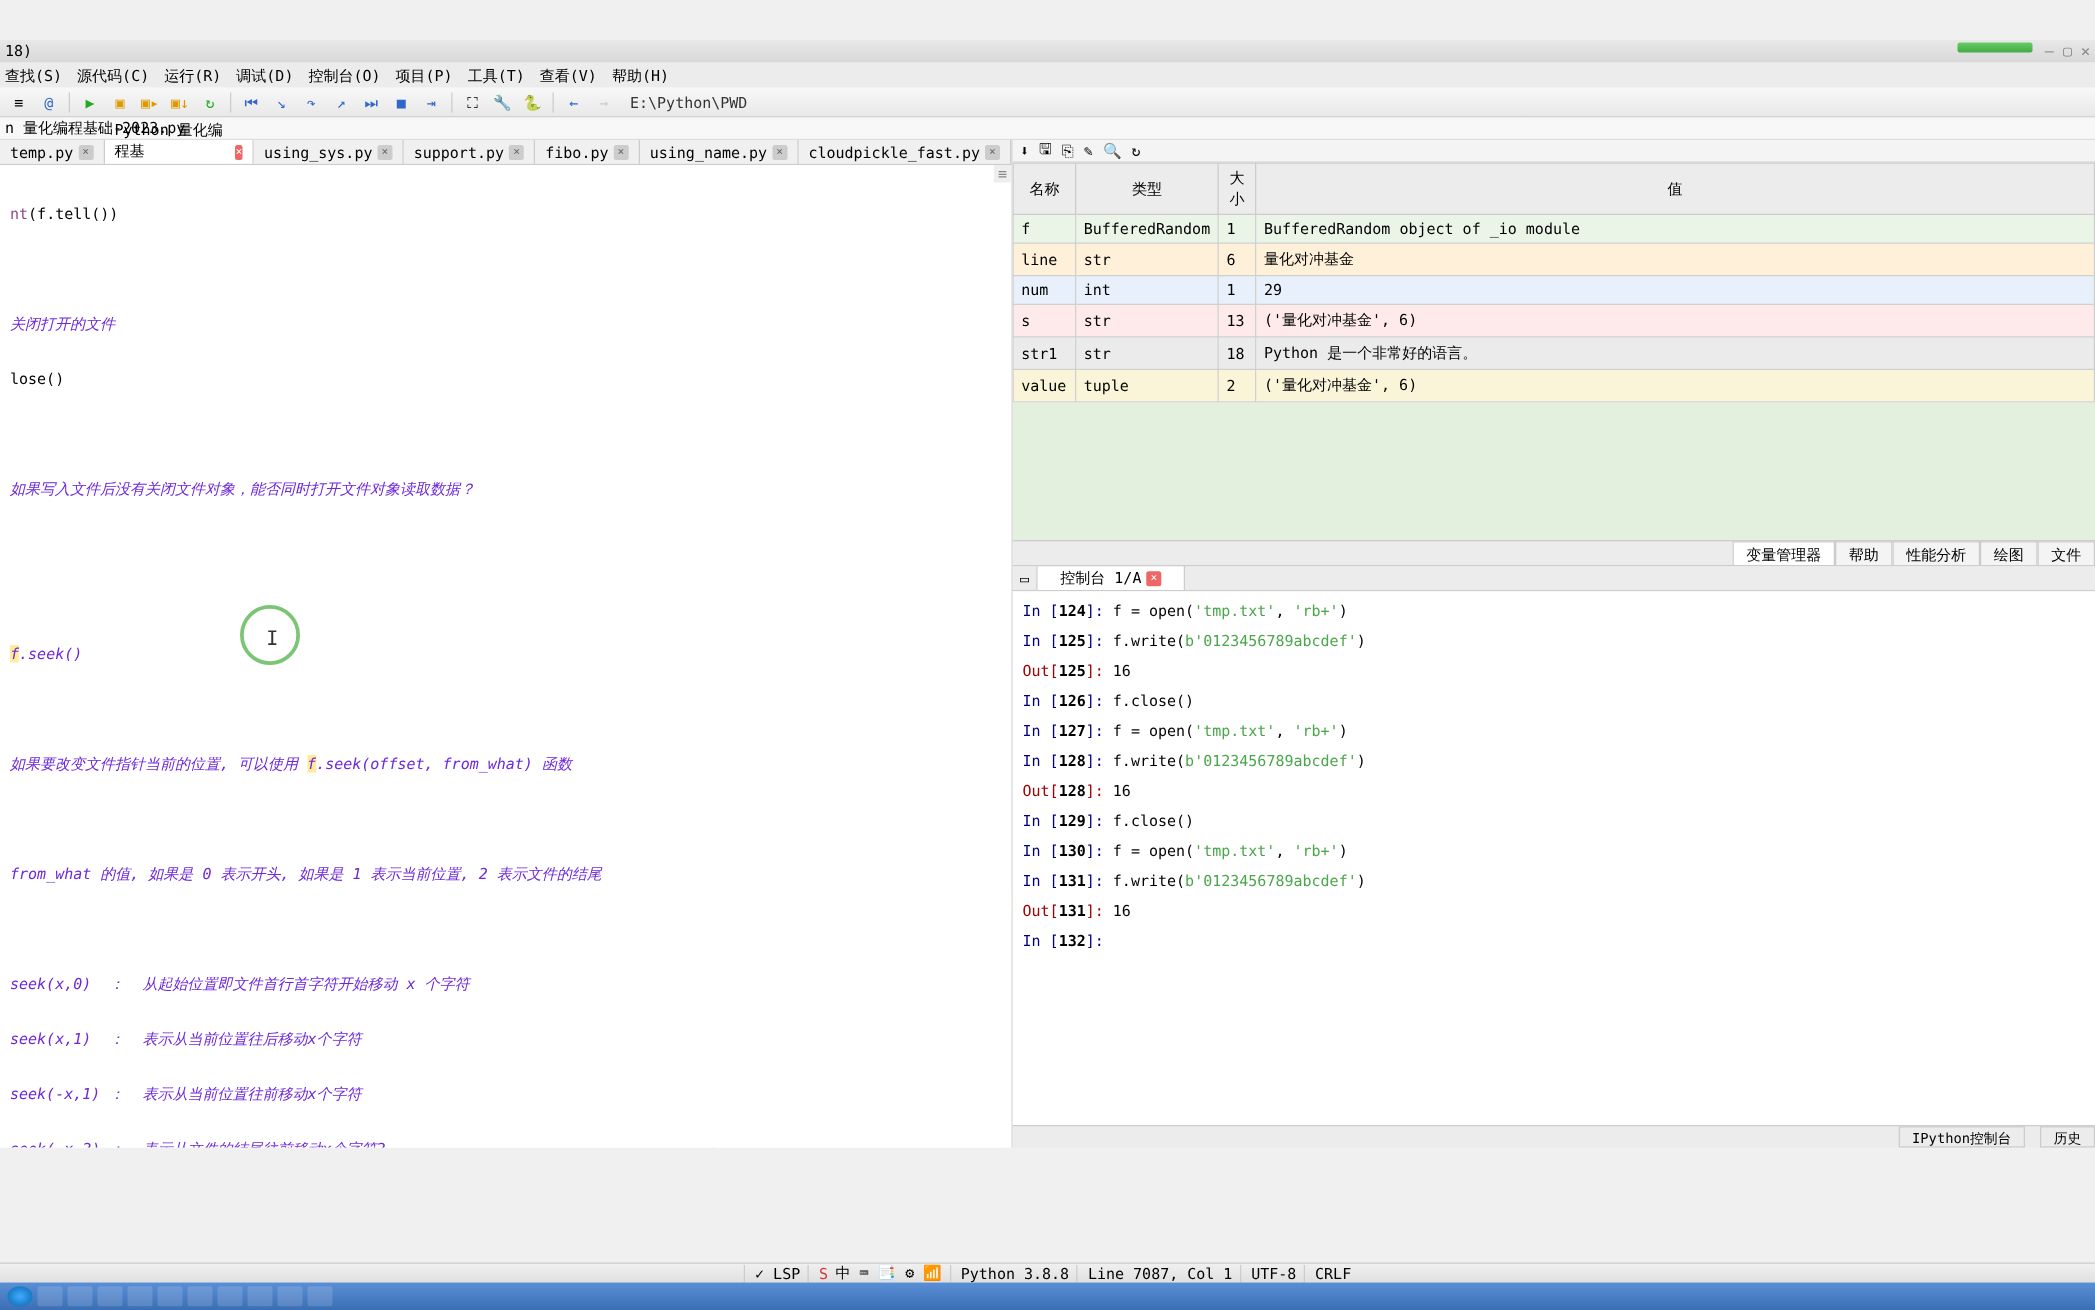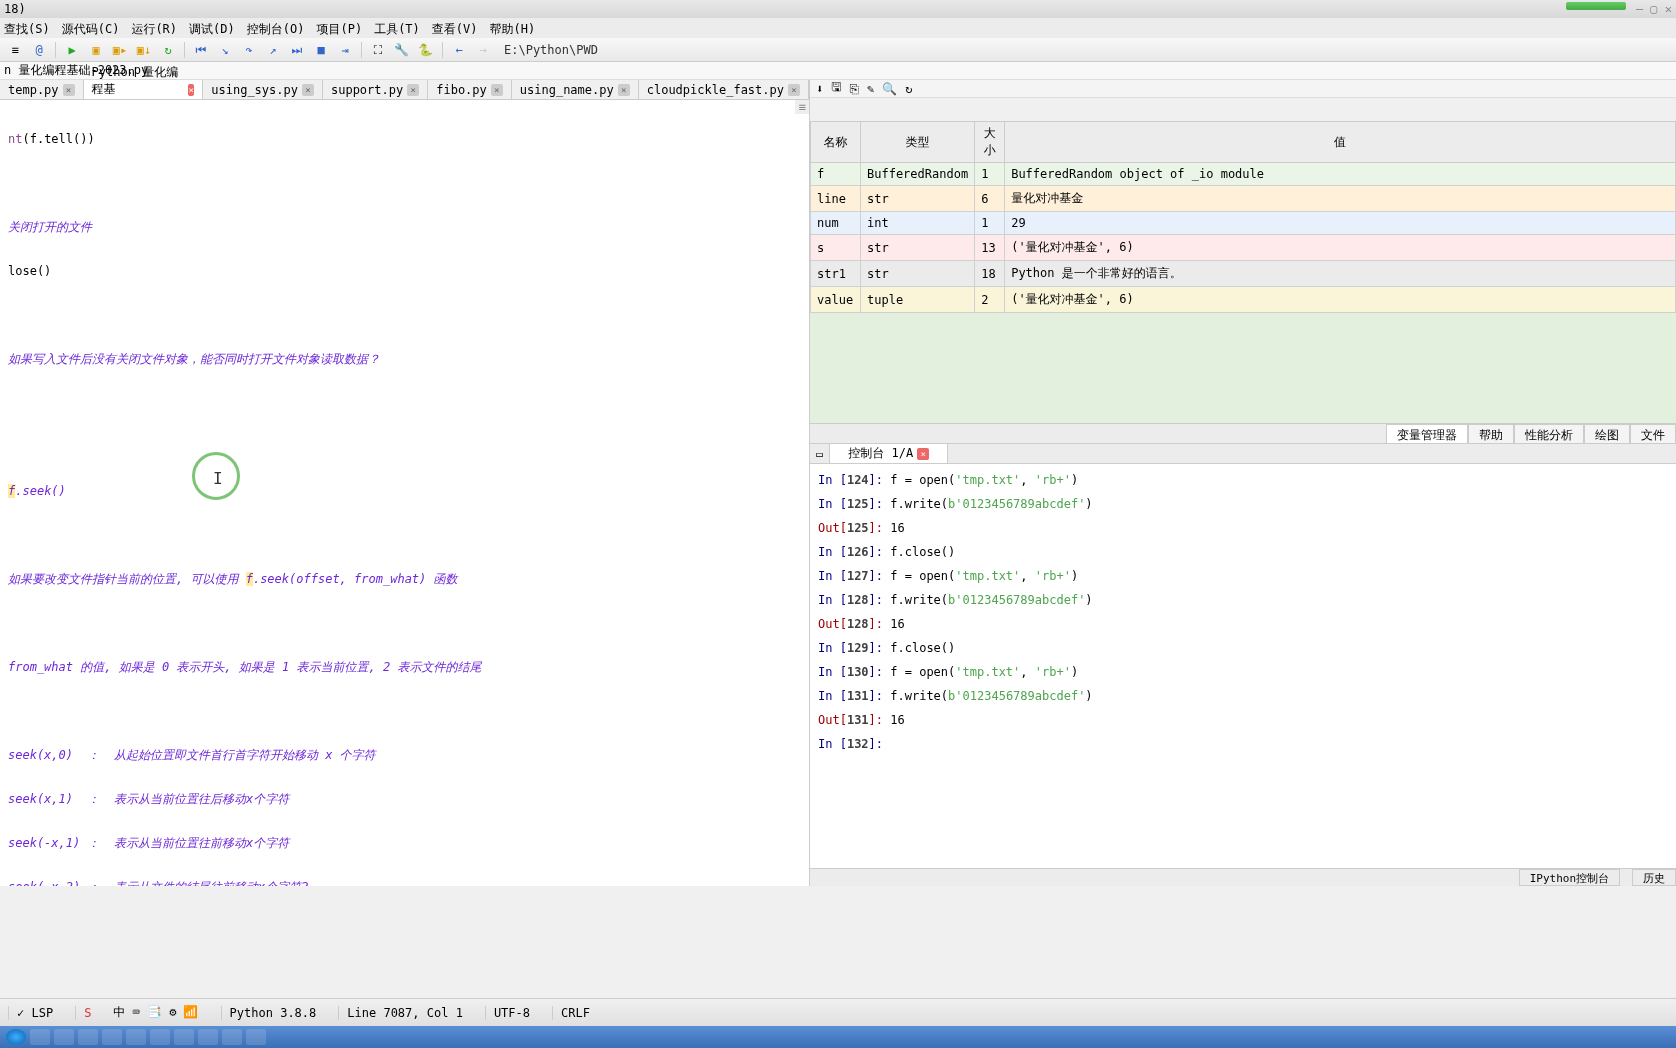--- a/index.html
+++ b/index.html
@@ -1,18 +1,18 @@
 <!DOCTYPE html>
 <html><head>
 <meta charset="utf-8">
 <style>
 * { margin: 0; padding: 0; box-sizing: border-box; font-family: "Consolas", "Microsoft YaHei", monospace; font-size: 12px; }
 body { background: #f0f0f0; width: 1676px; height: 1048px; overflow: hidden; position: relative; }
 
-.title-bar { height: 18px; background: linear-gradient(#e8e8e8, #d8d8d8); display: flex; align-items: center; justify-content: space-between; padding: 0 4px; font-size: 11px; }
+.title-bar { height: 18px; background: linear-gradient(#e8e8e8, #d8d8d8); display: flex; align-items: center; justify-content: space-between; padding: 0 4px; font-size: 11px; margin-top: 32px; }
 .title-bar .right { display: flex; gap: 2px; }
 .green-bar { width: 60px; height: 8px; background: linear-gradient(#6c6, #4a4); border-radius: 2px; margin-right: 8px; }
 
 .menu-bar { height: 20px; background: #ececec; display: flex; align-items: flex-end; padding: 0 4px; gap: 12px; font-size: 12px; }
 .menu-item { cursor: pointer; }
 
 .toolbar { height: 24px; background: linear-gradient(#f8f8f8, #e8e8e8); border-bottom: 1px solid #ccc; display: flex; align-items: center; padding: 0 4px; gap: 2px; }
 .tb-btn { width: 22px; height: 20px; display: flex; align-items: center; justify-content: center; cursor: pointer; border-radius: 2px; }
 .tb-sep { width: 1px; height: 16px; background: #ccc; margin: 0 3px; }
 .path-box { margin-left: 8px; font-size: 12px; color: #333; }
@@ -38,48 +38,48 @@
 .gutter-right { position: absolute; right: 0; top: 20px; bottom: 0; width: 8px; background: #f4f4f4; }
 .gutter-stripe { position: absolute; right: 0; width: 8px; background: #fde; }
 .gutter-stripe2 { position: absolute; right: 0; width: 8px; background: #fffbd0; }
 
 .cursor-circle { position: absolute; width: 48px; height: 48px; border: 3px solid #7cc576; border-radius: 50%; left: 192px; top: 352px; pointer-events: none; }
 .cursor-I { position: absolute; left: 213px; top: 368px; color: #333; font-size: 16px; }
 
 
 .var-toolbar { height: 18px; display: flex; align-items: center; gap: 8px; padding: 0 6px; background: #f4f4f4; border-bottom: 1px solid #ddd; }
 .var-table { flex: 0 0 auto; }
-.var-table table { width: 100%; border-collapse: collapse; font-size: 12px; margin-top: 23px; }
+.var-table table { width: 100%; border-collapse: collapse; font-size: 12px; }
 .var-table th { background: #ececec; border: 1px solid #ccc; padding: 3px 6px; font-weight: normal; text-align: center; }
 .var-table td { border: 1px solid #d0d0d0; padding: 4px 6px; }
 .var-table tr.r0 { background: #eaf5e8; }
 .var-table tr.r1 { background: #fff0da; }
 .var-table tr.r2 { background: #e8f0fc; }
 .var-table tr.r3 { background: #feeaea; }
 .var-table tr.r4 { background: #ebebeb; }
 .var-table tr.r5 { background: #faf5d8; }
 .var-blank { height: 110px; background: #e4f0de; }
 
 .panel-tabs { display: flex; justify-content: flex-end; gap: 0; border-top: 1px solid #ccc; background: #ececec; height: 20px; }
 .panel-tab { padding: 2px 10px; border: 1px solid #ccc; border-bottom: none; font-size: 12px; cursor: pointer; background: #f4f4f4; }
 .panel-tab.active { background: #fff; }
 
 .console-pane { flex: 1; display: flex; flex-direction: column; border-top: 1px solid #ccc; }
 .console-tabs { height: 20px; display: flex; align-items: center; gap: 6px; padding: 0 6px; background: #ececec; border-bottom: 1px solid #ccc; }
 .console-tab { padding: 1px 18px; border: 1px solid #ccc; background: #fff; display: flex; gap: 4px; align-items: center; font-size: 11px; }
 .console-body { flex: 1; background: #fff; padding: 6px 8px; font-size: 13px; line-height: 20px; font-family: Consolas, monospace; overflow: auto; white-space: pre; }
 .console-body .in { color: #000080; }
-.console-body .num-br { color: #404040; font-weight: bold; }
+.console-body .num-br { color: #000000; font-weight: bold; }
 .console-body .out { color: #a00000; }
 .console-body .str { color: #4ca64c; }
 
 .bottom-tabs { height: 18px; display: flex; justify-content: flex-end; gap: 12px; background: #ececec; border-top: 1px solid #ccc; }
 .bottom-tab { padding: 1px 10px; border: 1px solid #ccc; font-size: 11px; }
 
-.statusbar { position: absolute; bottom: 22px; left: 0; right: 0; height: 28px; background: linear-gradient(#f0f0f0,#e0e0e0); border-top: 1px solid #ccc; display: flex; align-items: center; justify-content: flex-start; padding: 0 8px; gap: 22px; font-size: 11px; }
+.statusbar { position: absolute; bottom: 22px; left: 0; right: 0; height: 16px; background: linear-gradient(#f0f0f0,#e0e0e0); border-top: 1px solid #ccc; display: flex; align-items: center; justify-content: center; padding: 0 8px; gap: 6px; font-size: 11px; }
 .statusbar .seg { border-left: 1px solid #ccc; padding-left: 8px; }
 
 .taskbar { position: absolute; bottom: 0; left: 0; right: 0; height: 22px; background: linear-gradient(#5a8fd6, #3a6fb6); display: flex; align-items: center; padding: 0 6px; gap: 4px; }
 .tbicon { width: 20px; height: 16px; background: rgba(255,255,255,0.15); border-radius: 2px; }
 .triangle-g { color: #2a2; }
 .square-b { color: #36c; }
 
 .ruler { position: absolute; top: 20px; bottom: 0; left: 570px; width: 1px; border-left: 1px dotted #ccc; }
 
 </style>

